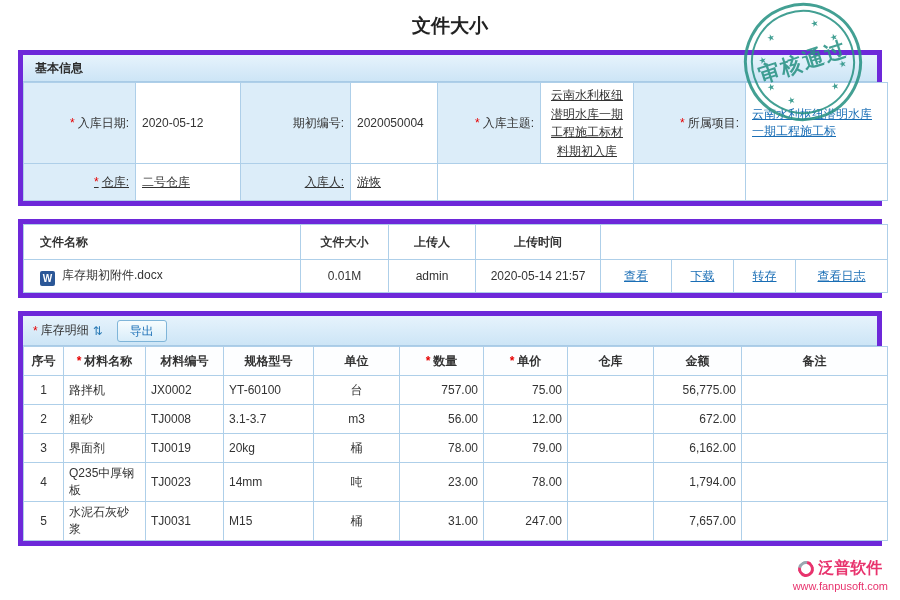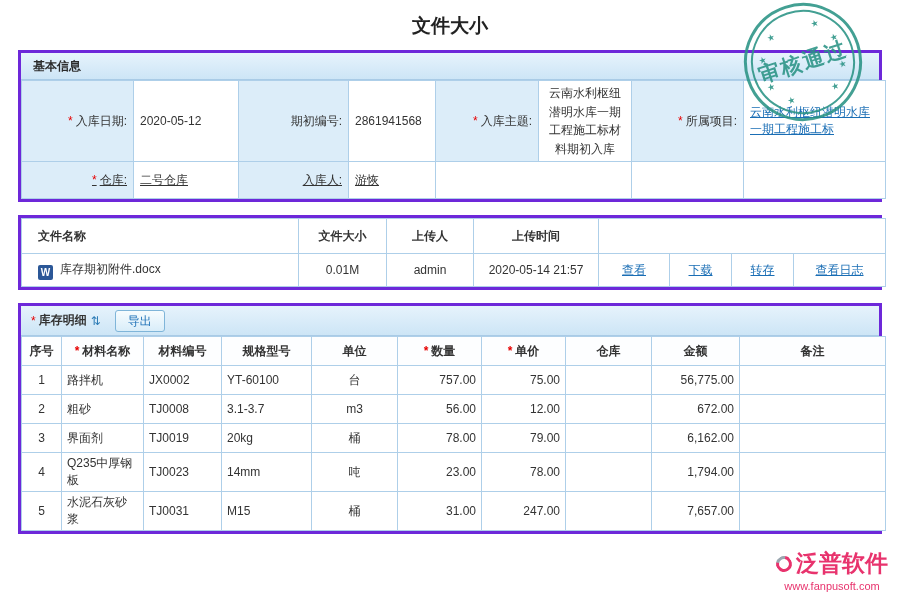--- a/index.html
+++ b/index.html
@@ -5,55 +5,55 @@
   * { margin:0; padding:0; box-sizing:border-box; }
   html,body { width:900px; height:600px; }
   body {
     background:#fff;
     font-family:"Liberation Sans","DejaVu Sans",sans-serif;
     font-size:12px; color:#333;
     position:relative; overflow:hidden;
   }
   .title { text-align:center; font-size:19px; font-weight:bold; color:#222; padding:13px 0 11px; }
   .wrap { margin:0 18px; }
-  .panel { border:3px solid #6d28d9; margin-bottom:13px; background:#fff; }
+  .panel { border:5px solid #6d28d9; margin-bottom:13px; background:#fff; }
   .panel-header {
     background:linear-gradient(#e6f3fc,#cde5f6);
     border-bottom:1px solid #a9cbe6;
     height:27px; line-height:26px; padding:0 12px;
     font-weight:bold; color:#2b2b2b;
   }
   table { width:100%; border-collapse:collapse; table-layout:fixed; }
   td,th { border:1px solid #aecfe9; font-size:12px; word-break:break-all; }
   .req { color:#e60000; margin-right:3px; }
 
   
   .info-table td { padding:3px 6px; vertical-align:middle; }
   .info-table .label { background:#dcedf9; text-align:right; }
   .info-table .value { background:#fff; text-align:left; }
-  .info-table .value.center { text-align:center; line-height:1.55; }
+  .info-table .value.center { text-align:center; line-height:1.55;text-decoration:underline; }
   .info-table tr.r1 td { height:78px; }
   .info-table tr.r2 td { height:37px;text-decoration:underline; }
   .info-table tr.r3 td { height:36px; }
   a.lnk { color:#1a6eb5; text-decoration:underline; cursor:pointer; }
 
   
   .attach-table th { height:35px; font-weight:bold; text-align:center; background:#fff; }
   .attach-table td { height:33px; text-align:center; background:#fff; padding:2px 4px; }
   .attach-table th.name, .attach-table td.name { text-align:left; padding-left:16px; }
   .doc-icon {
     display:inline-block; width:15px; height:15px; background:#2b5797; color:#fff;
     font-size:10px; font-weight:bold; text-align:center; line-height:15px;
     border-radius:2px; margin-right:7px; vertical-align:-3px;
   }
 
   
   .detail-bar { height:30px; display:flex; align-items:center; padding:0 10px;
     background:linear-gradient(#e6f3fc,#cde5f6); border-bottom:1px solid #a9cbe6; }
-  .detail-bar .sec-title { font-weight:bold; }
+  .detail-bar .sec-title { font-weight:normal; }
   .sort-icon { color:#2a7ab5; margin:0 4px 0 4px; font-size:12px; cursor:pointer; }
   .btn-export {
     display:inline-block; height:22px; line-height:20px; padding:0 12px; margin-left:10px;
     background:linear-gradient(#f7fcfe,#d9edf9); border:1px solid #7fb5d9; border-radius:3px;
     color:#1a6eb5; cursor:pointer; font-size:12px;
   }
   .detail-table th { height:29px; font-weight:bold; text-align:center; background:#fdfeff; }
   .detail-table td { height:29px; padding:2px 5px; background:#fff; }
   .detail-table td.c { text-align:center; }
   .detail-table td.l { text-align:left; }
@@ -68,21 +68,21 @@
   .stamp-inner { position:absolute; inset:7px; border:2px solid currentColor; border-radius:50%; }
   .stamp-text { position:absolute; inset:0; display:flex; align-items:center; justify-content:center;
     font-size:21px; font-weight:bold; letter-spacing:2px; }
   .stamp .star { position:absolute; font-size:9px; line-height:9px; }
 
   
   .footer-brand { position:absolute; right:12px; bottom:8px; text-align:center; z-index:11; }
   .brand-row { display:flex; align-items:center; justify-content:center; gap:4px; }
   .brand-mark { width:16px; height:16px; border:3px solid #e8336d; border-top-color:#9aa7b0;
     border-radius:50%; display:inline-block; transform:rotate(-35deg); }
-  .brand-name { color:#e8336d; font-size:23px; font-weight:bold; }
+  .brand-name { color:#e8336d; font-size:16px; font-weight:bold; }
   .brand-site { color:#e8336d; font-size:11px; margin-top:1px; }
 </style>
 </head>
 <body>
 
 <div class="title">文件大小</div>
 
 <div class="stamp">
   <div class="stamp-outer"></div>
   <div class="stamp-inner"></div>
@@ -110,21 +110,21 @@
         <col style="width:103px">
           <col style="width:93px">
           <col style="width:112px">
           <col style="width:142px">
       </colgroup>
       <tbody>
           <tr class="r1">
         <td class="label"><span class="req">*</span><span>入库日期:</span></td>
         <td class="value">2020-05-12</td>
         <td class="label"><span>期初编号:</span></td>
-        <td class="value">2861941568</td>
+        <td class="value">2020050004</td>
         <td class="label"><span class="req">*</span><span>入库主题:</span></td>
         <td class="value center">云南水利枢纽潜明水库一期工程施工标材料期初入库</td>
         <td class="label"><span class="req">*</span><span>所属项目:</span></td>
         <td class="value"><a class="lnk">云南水利枢纽潜明水库一期工程施工标</a></td>
       </tr>
       <tr class="r2">
         <td class="label"><span class="req">*</span><span>仓库:</span></td>
         <td class="value">二号仓库</td>
         <td class="label"><span>入库人:</span></td>
         <td class="value">游恢</td>

